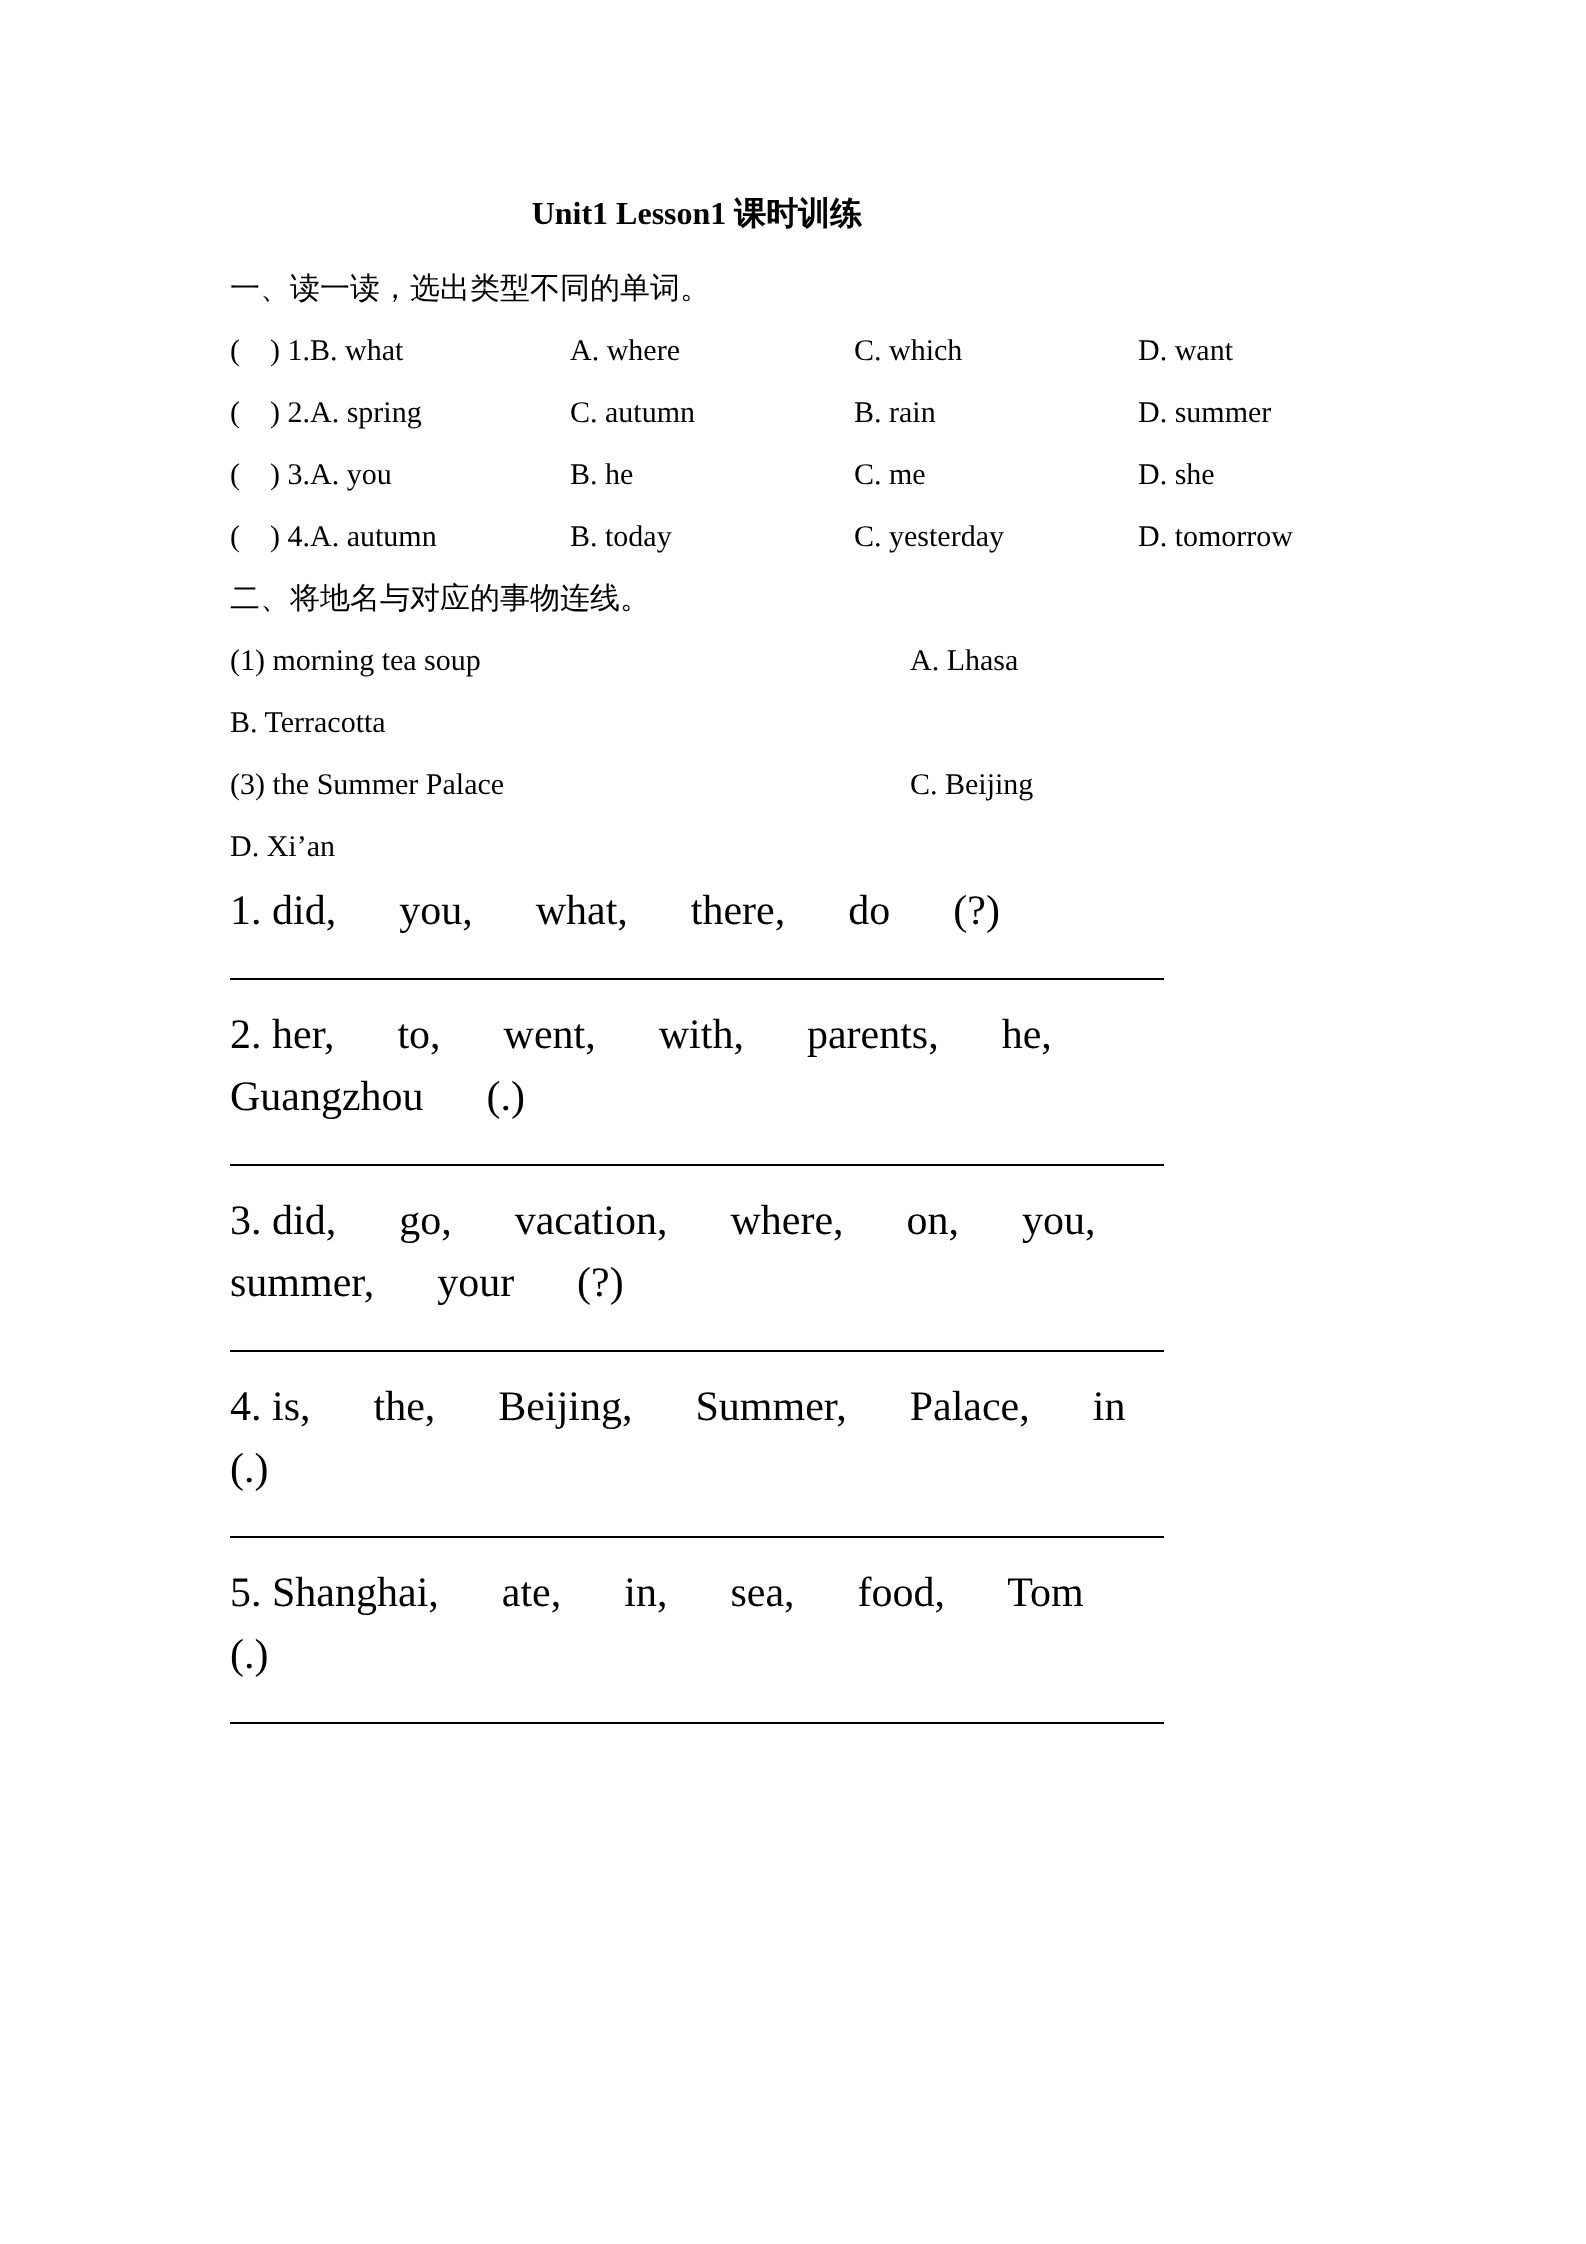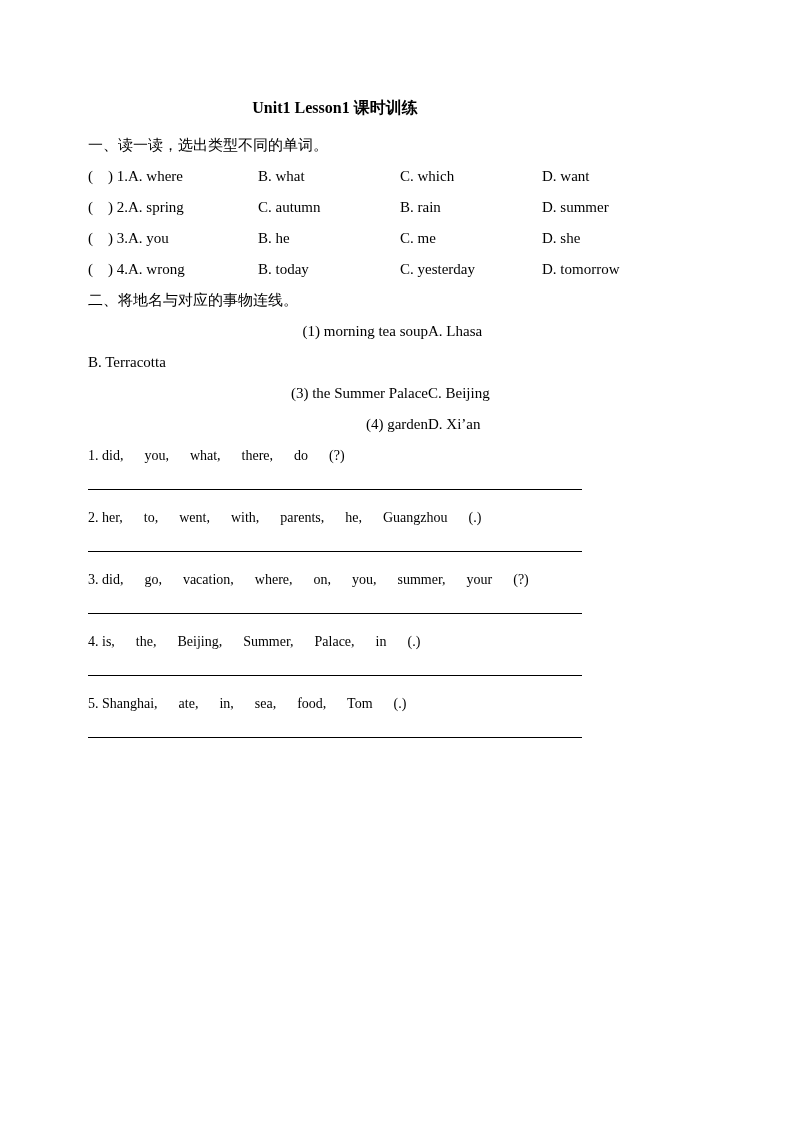--- a/index.html
+++ b/index.html
@@ -11,21 +11,21 @@
     width: 793px;
     height: 1122px;
     font-family: "Liberation Serif", "DejaVu Serif", serif;
     color: #000000;
     overflow: hidden;
   }
   .page {
     box-sizing: border-box;
     width: 700px;
     height: 1122px;
-    padding: 98px 118px 0 88px;
+    padding: 98px 118px 0 115px;
   }
   .doc-title {
     text-align: center;
     font-weight: bold;
     font-size: 16px;
     line-height: 20px;
     margin-bottom: 12px;
     white-space: pre;
   }
   .heading {
@@ -39,93 +39,91 @@
     font-size: 15px;
     line-height: 31px;
   }
   .q-row span {
     white-space: pre;
   }
   .m-row {
     display: flex;
     font-size: 15px;
     line-height: 31px;
-    text-align: right;
   }
   .m-left {
     width: 340px;
     white-space: pre;
   }
   .m-right {
     white-space: pre;
   }
   .sentence {
-    font-size: 14px;
+    font-size: 21px;
     line-height: 31px;
     white-space: pre-wrap;
   }
   .answer-line {
     height: 18px;
     border-bottom: 1px solid #000000;
     margin-bottom: 12px;
   }
 </style>
 </head>
 <body>
 
 <div class="page">
 
   <div class="doc-title">Unit1 Lesson1 课时训练</div>
 
   <div class="heading">一、读一读，选出类型不同的单词。</div>
 
   <div class="q-row">
     <span>(    ) 1.</span>
+    <span>B. what</span>
     <span>A. where</span>
-    <span>B. what</span>
     <span>C. which</span>
     <span>D. want</span>
   </div>
   <div class="q-row">
     <span>(    ) 2.</span>
     <span>A. spring</span>
     <span>C. autumn</span>
     <span>B. rain</span>
     <span>D. summer</span>
   </div>
   <div class="q-row">
     <span>(    ) 3.</span>
     <span>A. you</span>
     <span>B. he</span>
     <span>C. me</span>
     <span>D. she</span>
   </div>
   <div class="q-row">
     <span>(    ) 4.</span>
-    <span>A. wrong</span>
+    <span>A. autumn</span>
     <span>B. today</span>
     <span>C. yesterday</span>
     <span>D. tomorrow</span>
   </div>
 
   <div class="heading">二、将地名与对应的事物连线。</div>
 
   <div class="m-row">
     <span class="m-left">(1) morning tea soup</span>
     <span class="m-right">A. Lhasa</span>
   </div>
   <div class="m-row">
     <span class="m-right">B. Terracotta</span>
   </div>
   <div class="m-row">
     <span class="m-left">(3) the Summer Palace</span>
     <span class="m-right">C. Beijing</span>
   </div>
   <div class="m-row">
-    <span class="m-left">(4) garden</span>
     <span class="m-right">D. Xi’an</span>
   </div>
 
 
   <div class="sentence">1. did,      you,      what,      there,      do      (?)</div>
   <div class="answer-line"></div>
 
   <div class="sentence">2. her,      to,      went,      with,      parents,      he,      Guangzhou      (.)</div>
   <div class="answer-line"></div>
 

